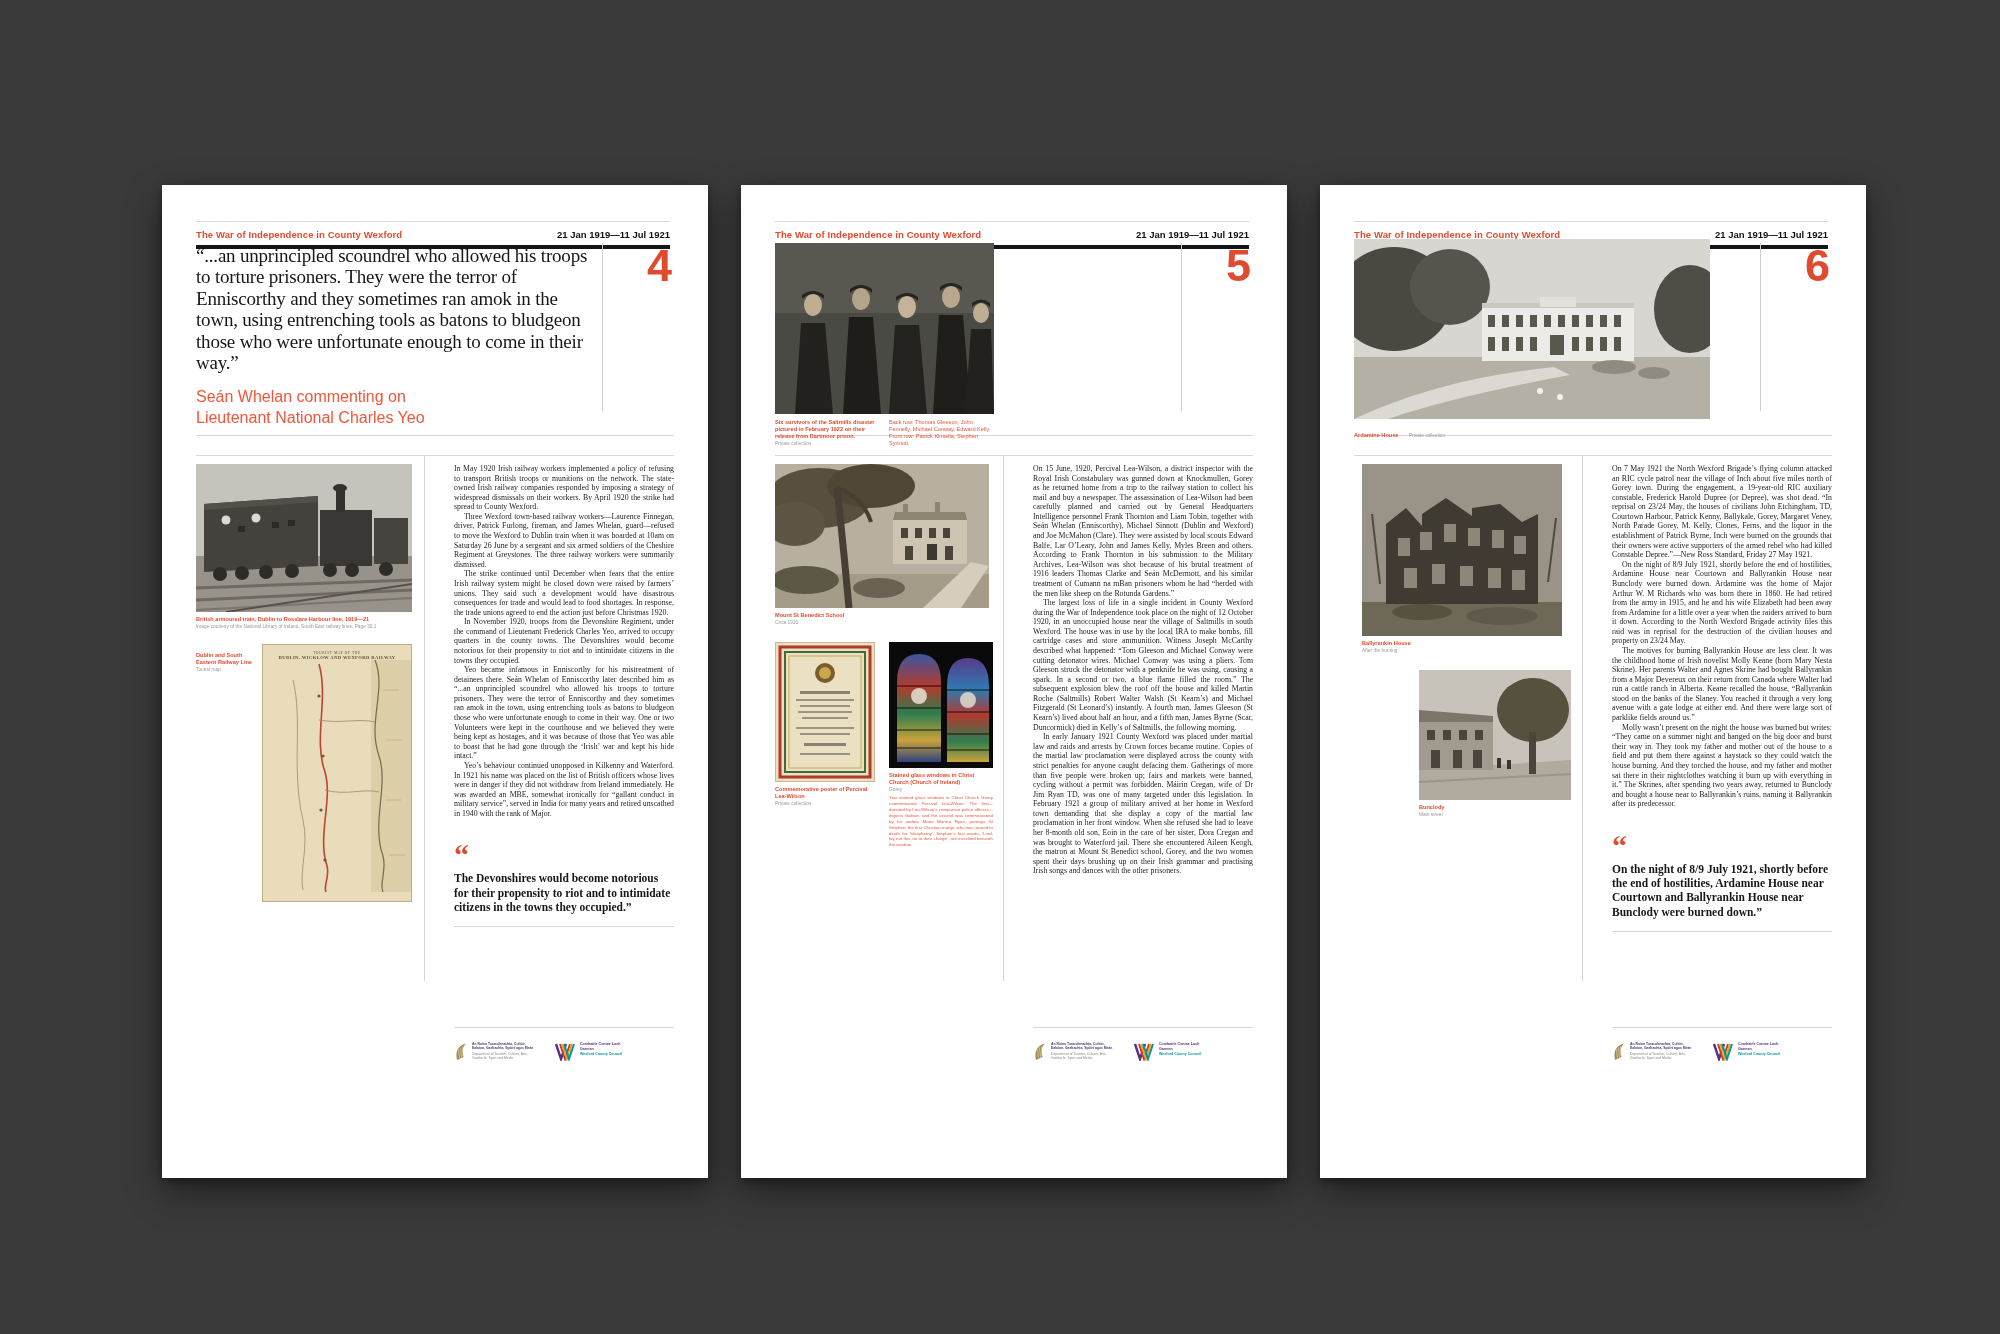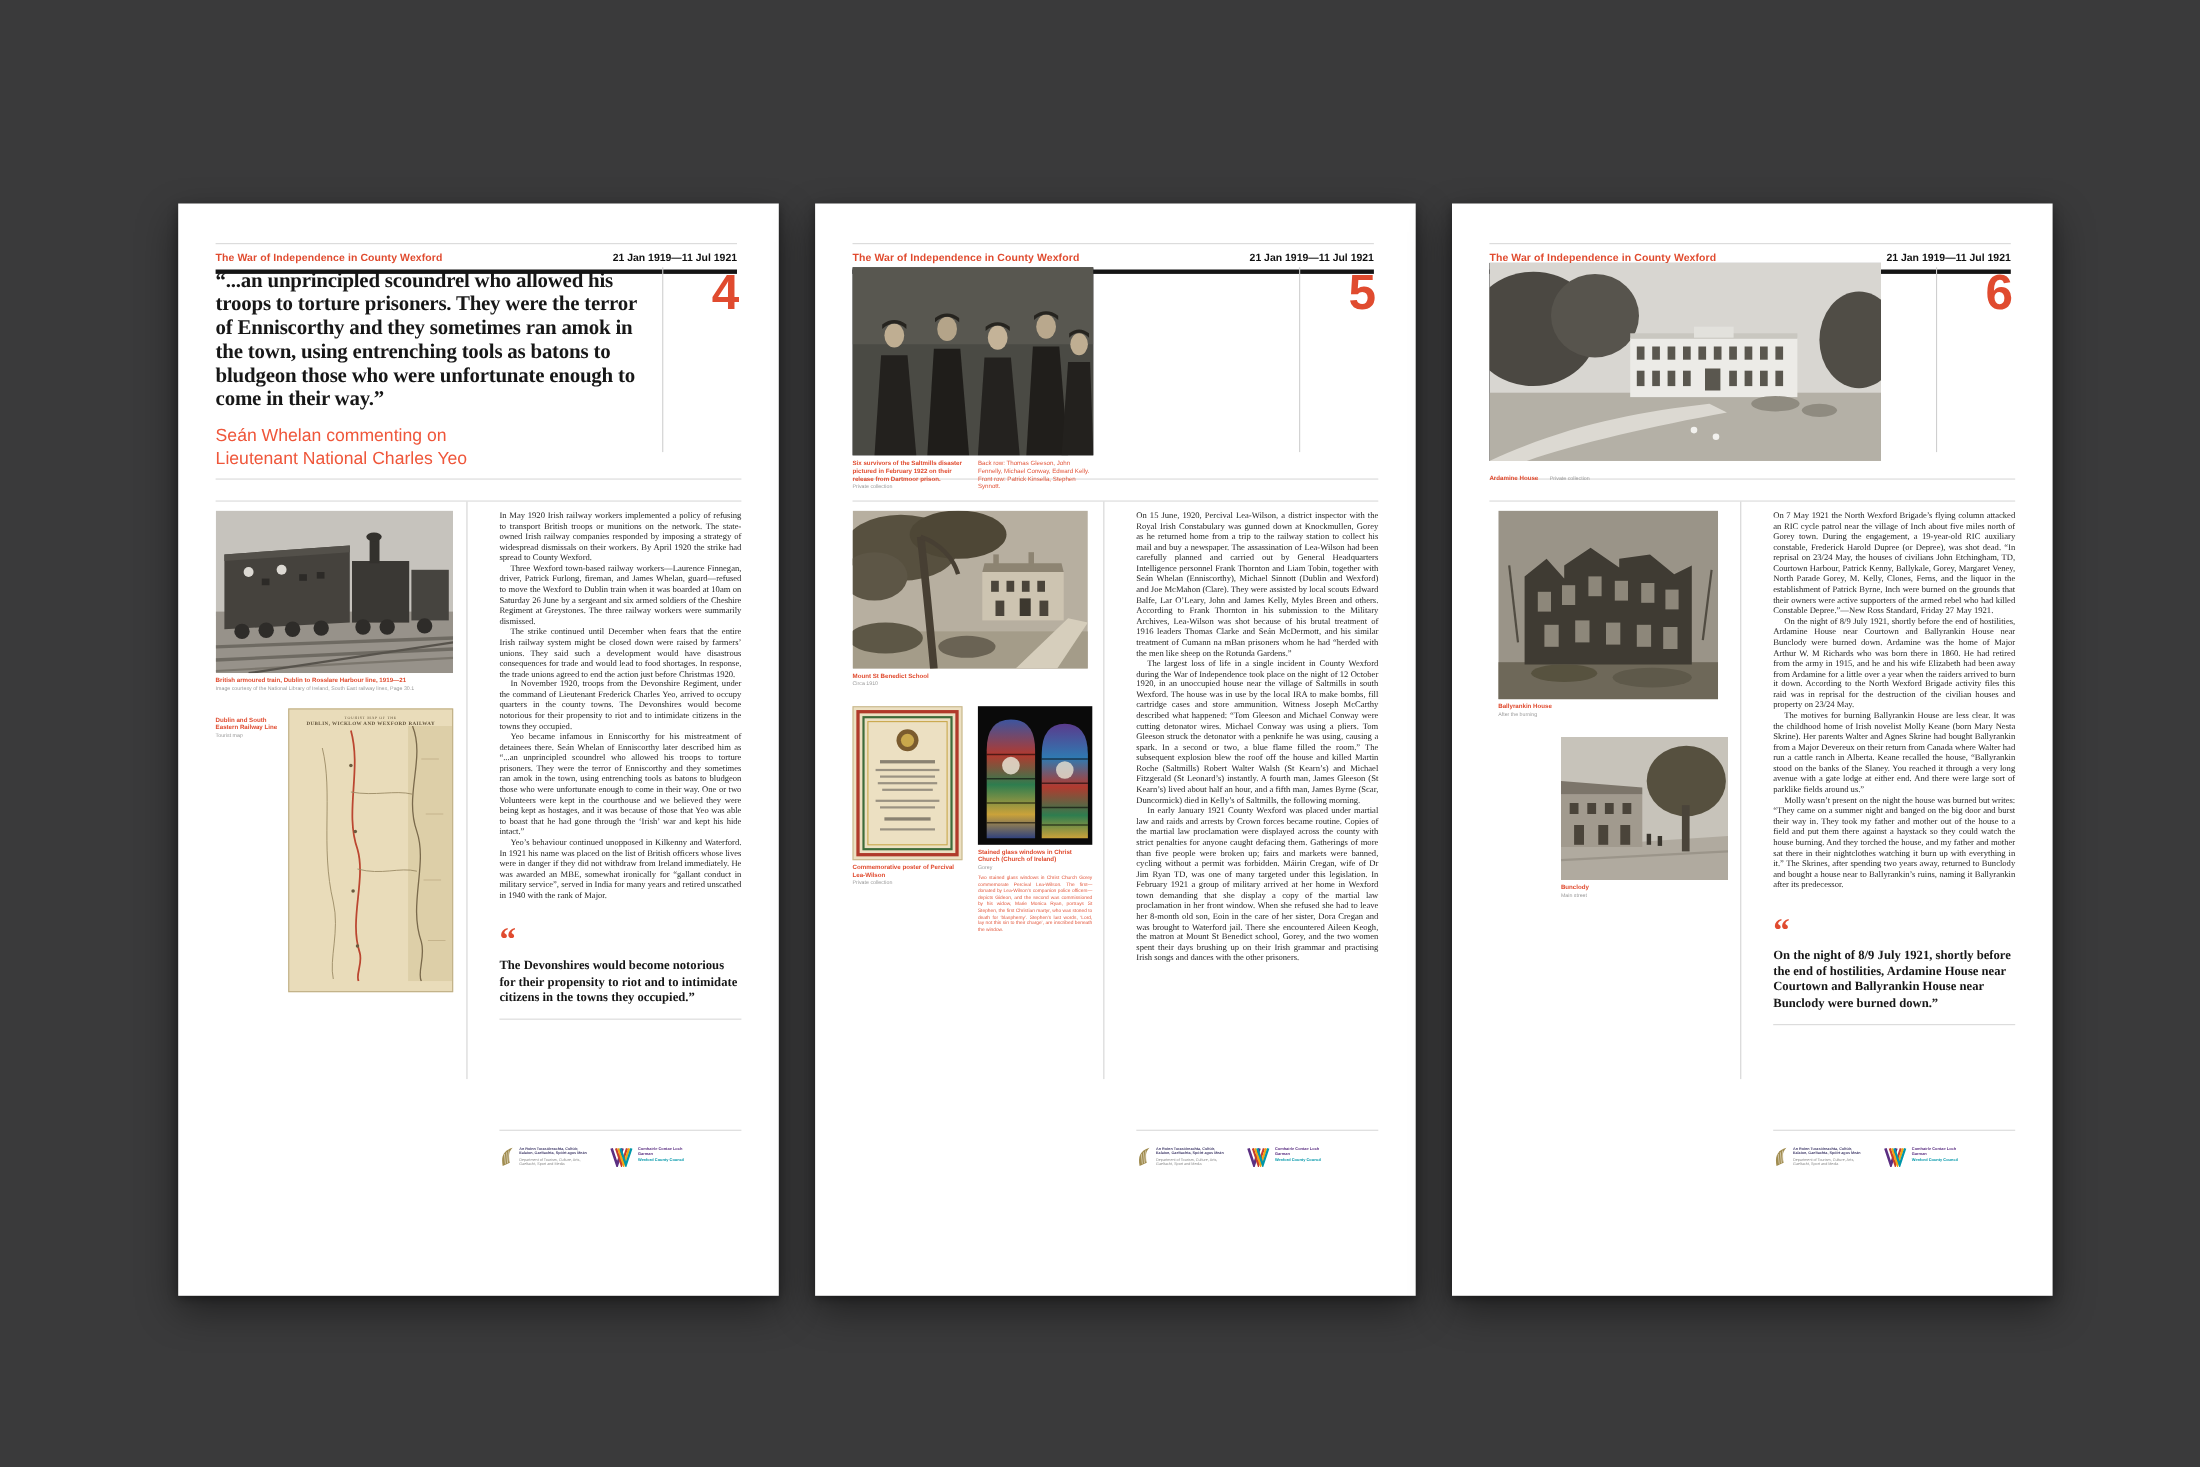--- a/index.html
+++ b/index.html
@@ -12,21 +12,21 @@
   .hdr{position:absolute;top:20px;left:34px;right:38px;margin-top:16px;}
   .hdr-row{border-top:1px solid var(--rule);padding-top:7px;display:flex;justify-content:space-between;align-items:baseline;}
   .hdr-title{color:var(--accent);font-weight:bold;font-size:9.5px;letter-spacing:.1px;}
   .hdr-date{color:#111;font-weight:bold;font-size:9.5px;}
   .hdr-thick{margin-top:5px;border-bottom:4px solid #151515;}
   
   .qband{position:absolute;top:46px;left:34px;right:34px;height:204px;border-bottom:1px solid var(--rule);}
   .qdiv{position:absolute;left:406px;top:12px;height:168px;border-left:1px solid #cfcfcf;}
   .bignum{position:absolute;right:2px;top:12px;color:var(--accent);font-weight:bold;font-size:45px;line-height:1;}
   .quote-lg{position:absolute;left:0;top:14px;width:392px;font-family:"Liberation Serif",serif;
-            font-weight:bold;font-size:19px;line-height:1.13;letter-spacing:-.2px;color:#171717;}
+            font-weight:normal;font-size:19px;line-height:1.13;letter-spacing:-.2px;color:#171717;}
   .attrib{position:absolute;left:0;top:155px;color:#ef563a;font-size:16px;line-height:1.32;}
   .quote-md{position:absolute;left:248px;top:14px;width:152px;font-family:"Liberation Serif",serif;
             font-weight:bold;font-size:14.5px;line-height:1.15;color:#171717;}
   .qphoto{position:absolute;left:0;top:12px;overflow:hidden;background:#333;}
   .qcaps{position:absolute;left:0;top:188px;display:flex;gap:10px;}
   
   .main{position:absolute;top:270px;left:34px;right:34px;bottom:0;border-top:1px solid var(--rule);}
   .coldiv{position:absolute;left:228px;top:0;height:525px;border-left:1px solid #d4d4d4;}
   .leftcol{position:absolute;left:0;top:8px;width:216px;}
   .textcol{position:absolute;left:258px;right:0;top:8px;}

